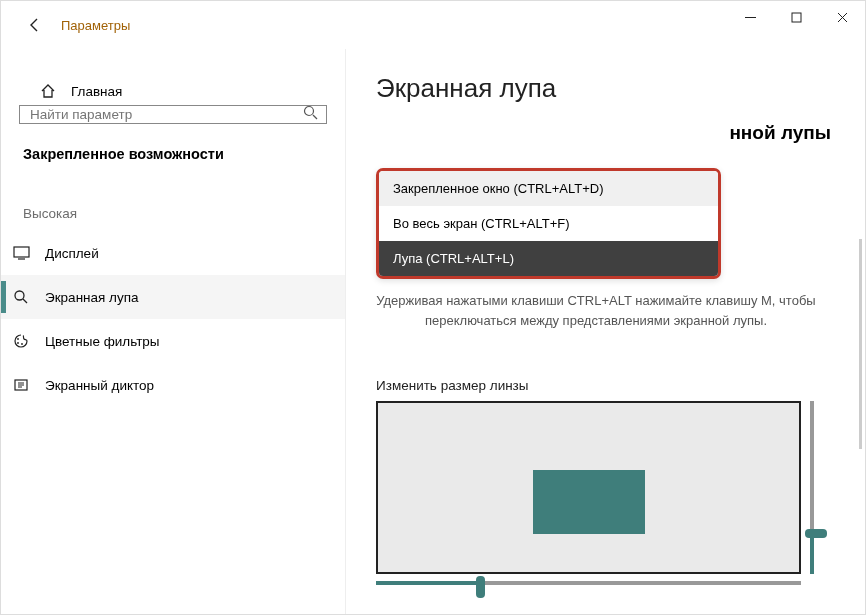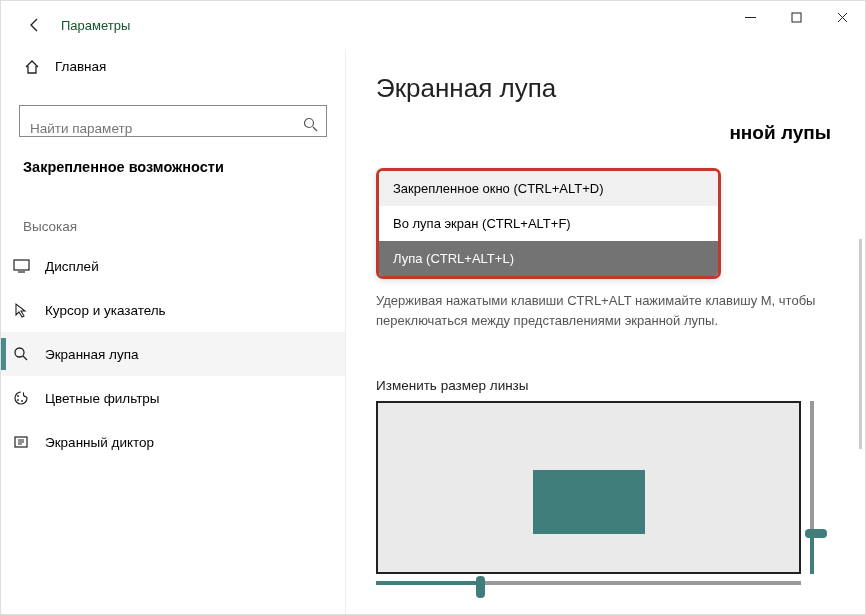--- a/index.html
+++ b/index.html
@@ -2,56 +2,56 @@
 <html><head>
 <meta charset="utf-8">
 <style>
   * { margin: 0; padding: 0; box-sizing: border-box; font-family: "Segoe UI", Arial, sans-serif; }
   body { background: #fff; width: 866px; height: 615px; overflow: hidden; position: relative; }
   .window { width: 100%; height: 100%; border: 1px solid #ddd; background: #fff; display: flex; flex-direction: column; }
 
   
   .titlebar { height: 48px; display: flex; align-items: center; position: relative; }
   .back { width: 36px; height: 36px; display: flex; align-items: center; justify-content: center; margin-left: 16px; cursor: pointer; }
-  .title { font-size: 13px; margin-left: 8px; color: #14532d; }
+  .title { font-size: 13px; margin-left: 8px; color: #a16207; }
   .wincontrols { position: absolute; right: 0; top: 0; display: flex; }
   .wincontrols div { width: 46px; height: 32px; display: flex; align-items: center; justify-content: center; cursor: pointer; }
   .wincontrols svg { stroke: #222; stroke-width: 1; fill: none; }
 
   
   .body { flex: 1; display: flex; min-height: 0; }
   .sidebar { width: 345px; padding: 10px 0 0 0; border-right: 1px solid #eee; }
   .main { flex: 1; padding: 24px 32px 0 30px; position: relative; overflow: hidden; }
 
   
-  .home { display: flex; align-items: flex-start; height: 40px; padding-left: 22px; font-size: 13.5px; cursor: pointer; }
+  .home { display: flex; align-items: flex-end; height: 40px; padding-left: 38px; font-size: 13.5px; cursor: pointer; }
   .home .ico { width: 18px; margin-right: 14px; display:flex; align-items:center; justify-content:center; }
-  .searchbox { margin: 6px 18px 14px 18px; height: 32px; border: 1px solid #888; display: flex; align-items: flex-end; padding: 0 8px 0 10px; }
+  .searchbox { margin: 6px 18px 14px 18px; height: 19px; border: 1px solid #888; display: flex; align-items: center; padding: 0 8px 0 10px; }
   .searchbox input { border: none; flex: 1; font-size: 13.5px; outline: none; background: transparent; }
   .searchbox .sicon { color: #555; }
   .category { font-weight: 600; font-size: 14.5px; padding: 8px 0 8px 22px; }
 
   .group-label { color: #6d6d6d; font-size: 13.5px; padding: 36px 0 10px 22px; }
   .navitem { height: 44px; display: flex; align-items: center; padding-left: 10px; font-size: 13.5px; cursor: pointer; position: relative; }
   .navitem .ico { width: 20px; margin-right: 14px; display:flex; align-items:center; justify-content:center; color:#333; }
   .navitem.active::before { content: ""; position: absolute; left: 0; top: 6px; bottom: 6px; width: 5px; background: #4a8c8a; }
   .navitem.active { background: #f5f5f5; }
 
   
   .page-title { font-size: 26px; font-weight: 400; color: #222; margin-bottom: 18px; }
   .section-head { font-size: 19px; font-weight: 600; margin-bottom: 24px; letter-spacing: 0; }
-  .helptext { font-size: 13px; color: #555; line-height: 1.5; margin: 12px 0 20px 0; max-width: 440px; }
+  .helptext { font-size: 13px; color: #555; line-height: 1.5; margin: 12px 0 20px 0; max-width: 440px; text-align: center; }
   .sublabel { font-size: 13.5px; color: #222; margin-bottom: 8px; margin-top: 48px; }
 
   
   .dropdown-wrap { position: relative; margin-top: 16px; }
   .dropdown { width: 345px; border: 3px solid #c0392b; border-radius: 7px; background: #fff; overflow: hidden; box-shadow: 0 2px 6px rgba(0,0,0,.12); }
   .dropdown .opt { height: 35px; display: flex; align-items: center; padding-left: 14px; font-size: 13px; cursor: pointer; }
   .dropdown .opt.hov { background: #f0f0f0; }
-  .dropdown .opt.sel { background: #737373; color: #fff; }
+  .dropdown .opt.sel { background: #404040; color: #fff; }
 
   
   .preview-area { position: relative; width: 442px; height: 195px; margin-top: 6px; }
   .preview { position: absolute; left: 0; top: 0; width: 425px; height: 173px; border: 2px solid #222; background: #eaeaea; }
   .lens { position: absolute; left: 155px; top: 67px; width: 112px; height: 64px; background: #3f7e7b; }
   .hslider { position: absolute; left: 0; top: 180px; width: 425px; height: 4px; background: #999; }
   .hslider::before { content: ""; position: absolute; left: 0; top: 0; width: 108px; height: 4px; background: #3f7e7b; }
   .hslider .thumb { position: absolute; left: 100px; top: -5px; width: 9px; height: 22px; background: #3f7e7b; border-radius: 4px; }
   .vslider { position: absolute; left: 434px; top: 0; width: 4px; height: 173px; background: #999; }
   .vslider::before { content: ""; position: absolute; left: 0; bottom: 0; width: 4px; height: 40px; background: #3f7e7b; }
@@ -116,28 +116,20 @@
 
       <div class="navitem">
         <span class="ico">
             <svg width="17" height="14" viewBox="0 0 17 14">
               <rect x="1" y="1" width="15" height="10" fill="none" stroke="#222" stroke-width="1.2"></rect>
               <path d="M5 13 H12" stroke="#222" stroke-width="1.2"></path>
             </svg>
           </span>
         <span>Дисплей</span>
       </div>
-      <div class="navitem">
-        <span class="ico">
-            <svg width="16" height="16" viewBox="0 0 16 16">
-              <path d="M3 2 L3 13 L6 10 L9 15 L11 14 L8 9 L12 9 Z" fill="none" stroke="#222" stroke-width="1.1"></path>
-            </svg>
-          </span>
-        <span>Курсор и указатель</span>
-      </div>
       <div class="navitem active">
         <span class="ico">
             <svg width="16" height="16" viewBox="0 0 16 16">
               <circle cx="6.5" cy="6.5" r="4.5" fill="none" stroke="#222" stroke-width="1.3"></circle>
               <path d="M10 10 L14 14" stroke="#222" stroke-width="1.3"></path>
             </svg>
           </span>
         <span>Экранная лупа</span>
       </div>
       <div class="navitem">
@@ -163,21 +155,21 @@
     </div>
 
     <div class="main">
       <div class="page-title">Экранная лупа</div>
 
       <div class="section-head" style="text-align:right; padding-right:2px;">нной лупы</div>
 
       <div class="dropdown-wrap">
         <div class="dropdown">
           <div class="opt hov">Закрепленное окно (CTRL+ALT+D)</div>
-          <div class="opt">Во лупа экран (CTRL+ALT+F)</div>
+          <div class="opt">Во весь экран (CTRL+ALT+F)</div>
           <div class="opt sel">Лупа (CTRL+ALT+L)</div>
         </div>
       </div>
 
       <div class="helptext">Удерживая нажатыми клавиши CTRL+ALT нажимайте клавишу M, чтобы переключаться между представлениями экранной лупы.</div>
 
       <div class="sublabel">Изменить размер линзы</div>
 
       <div class="preview-area">
         <div class="preview">

